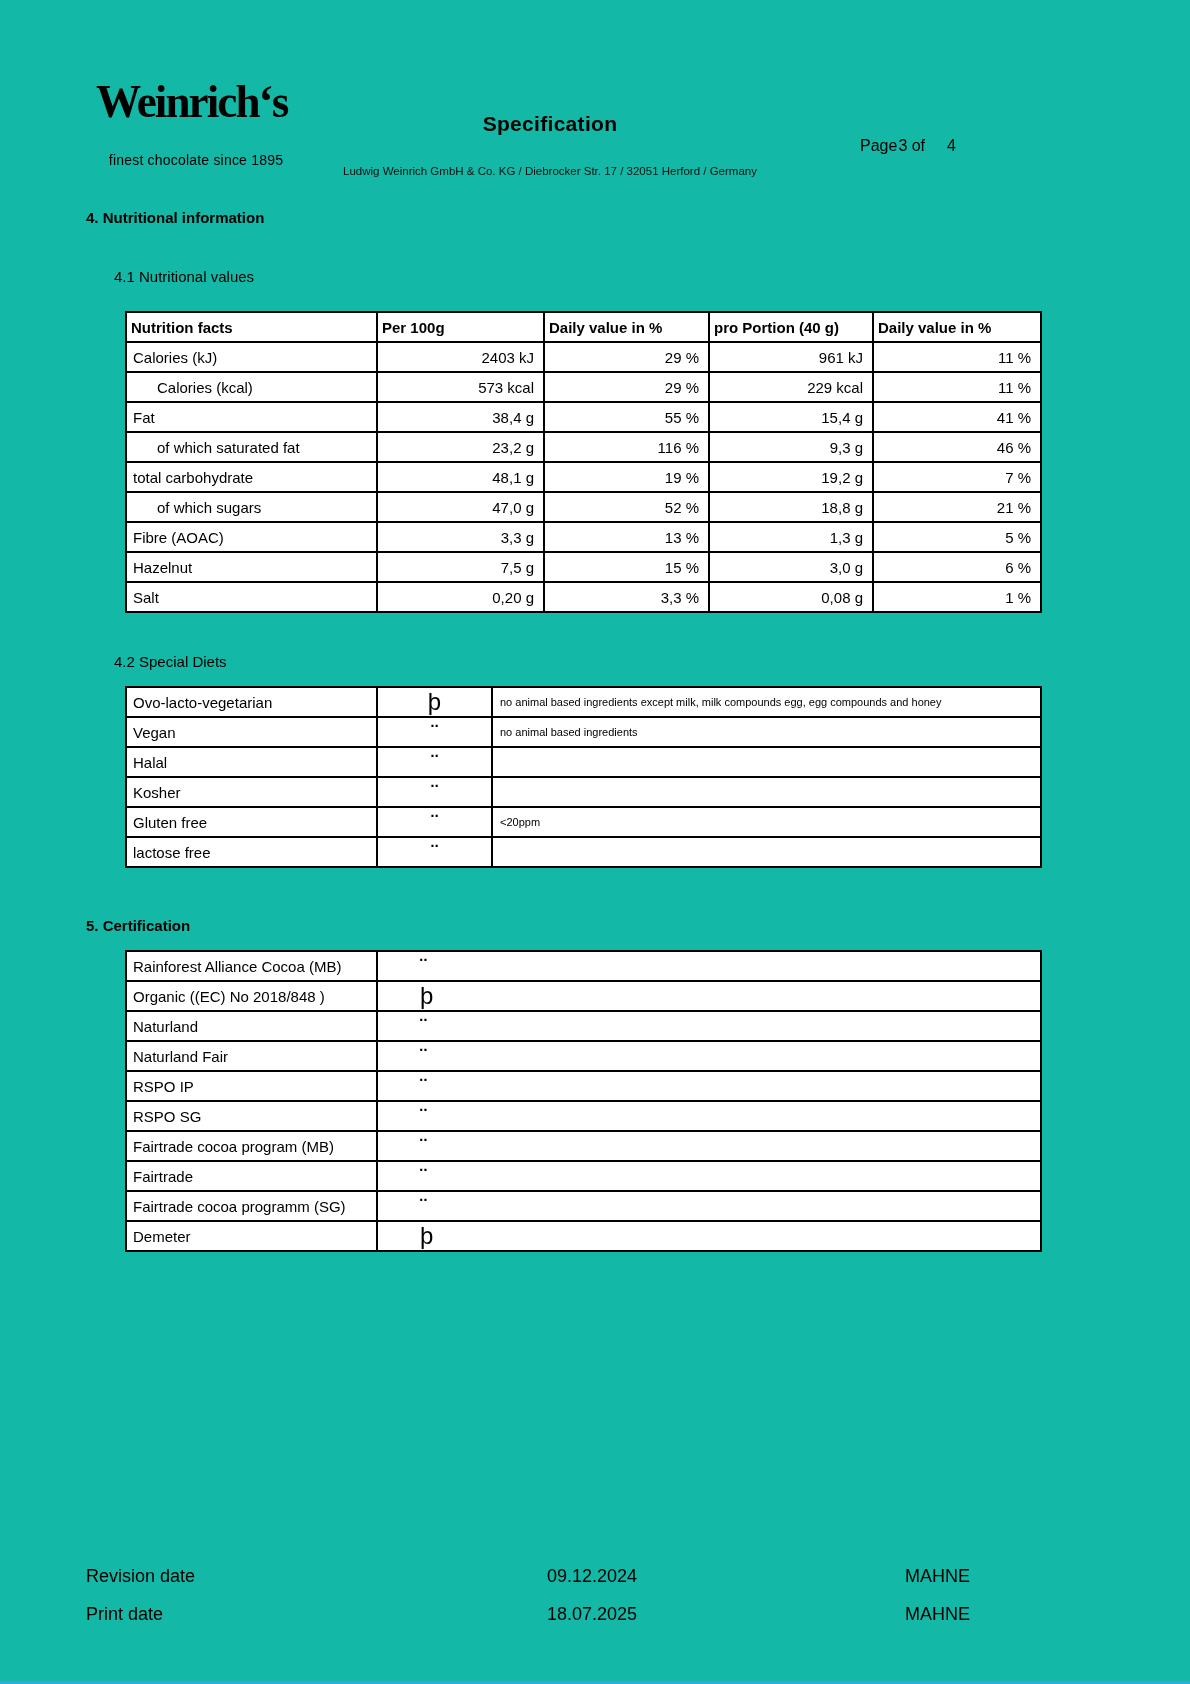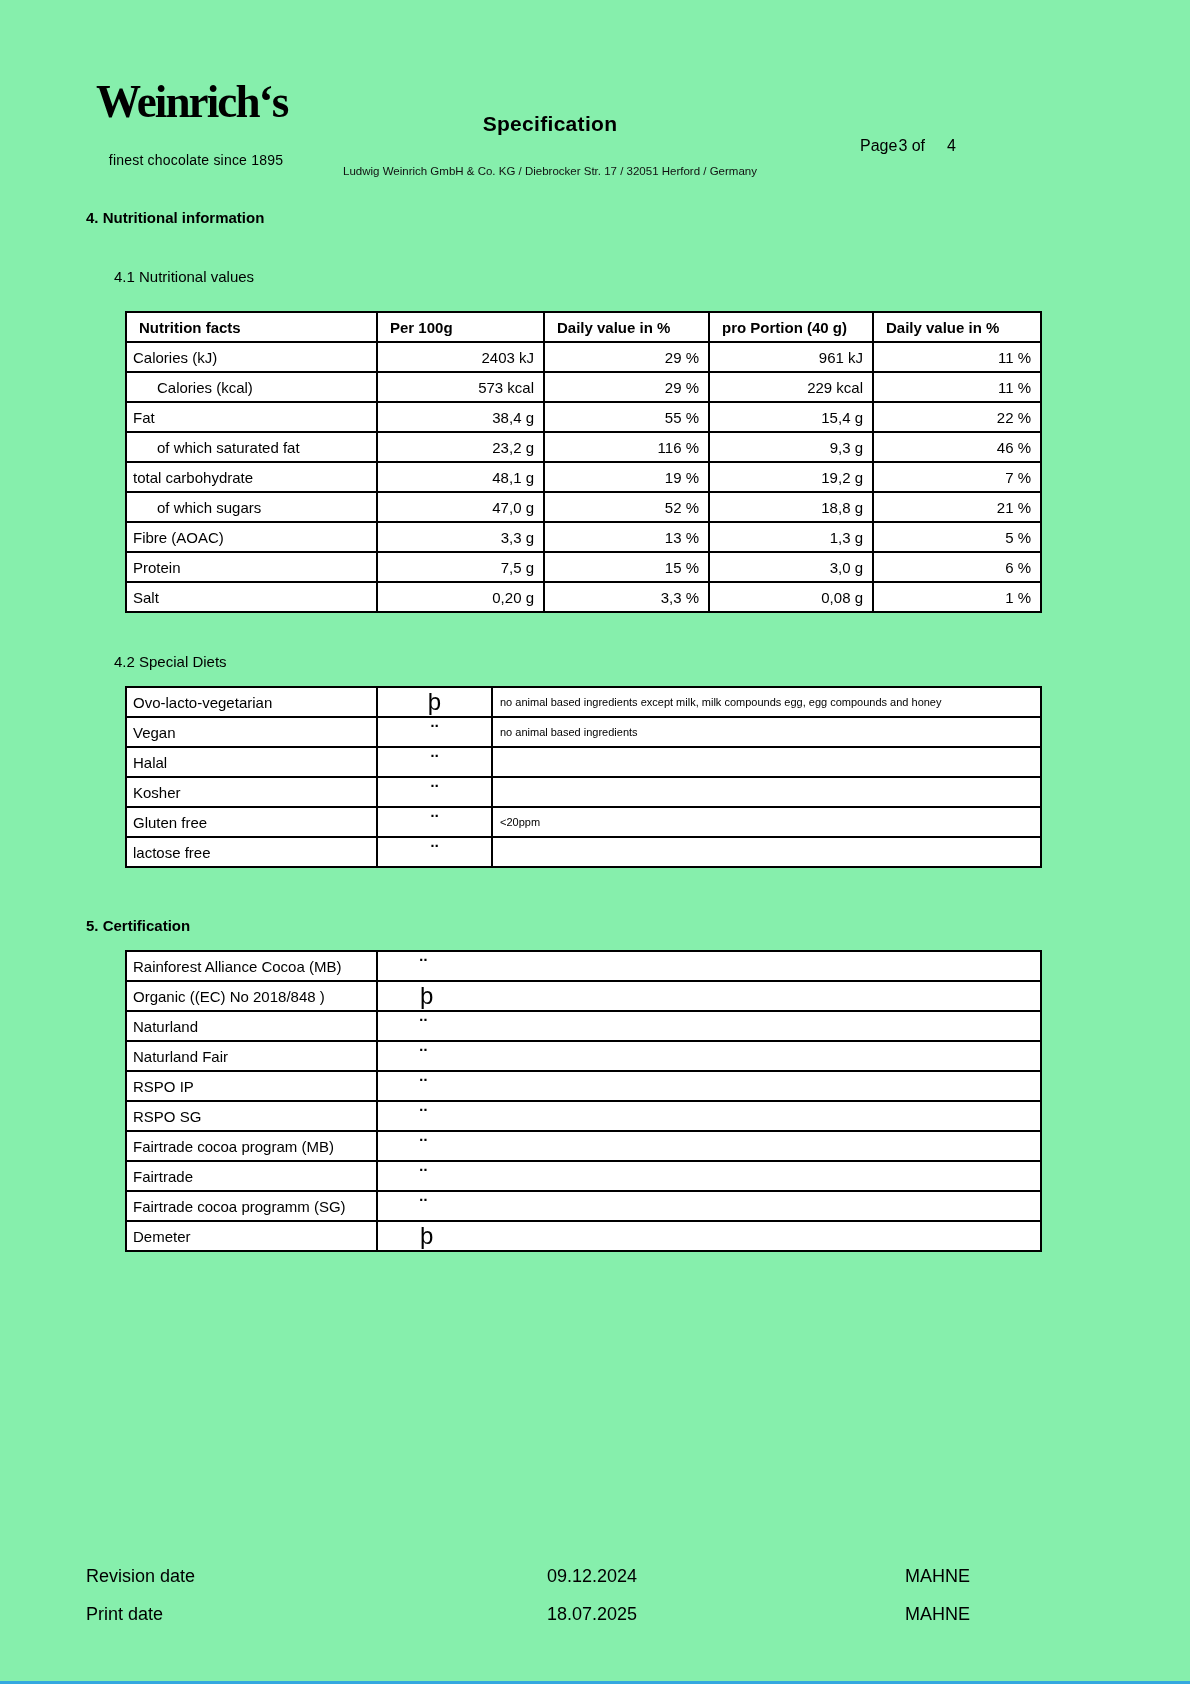--- a/index.html
+++ b/index.html
@@ -1,19 +1,19 @@
 <!DOCTYPE html>
 <html><head>
 <meta charset="utf-8">
 <style>
   * { margin:0; padding:0; box-sizing:border-box; }
   html,body { background:#e8e8e8; }
   body { font-family:"Liberation Sans", sans-serif; color:#000; }
   .page {
-    position:relative; width:1190px; height:1684px; background:#86efac;
+    position:relative; width:1190px; height:1684px; background:#14b8a6;
     margin:0 auto; overflow:hidden;
   }
 
   
   .logo { position:absolute; left:88px; top:74px; width:216px; text-align:center; }
   .logo .brand {
     font-family:"Liberation Serif", serif; font-weight:bold; font-size:47px;
     letter-spacing:-2px; transform:scaleX(.96); transform-origin:left;
     white-space:nowrap;
   }
@@ -34,21 +34,21 @@
   .h-main { position:absolute; font-size:15px; font-weight:bold; }
   .h-sub  { position:absolute; font-size:15px; font-weight:normal; }
   #h-sec4 { left:86px;  top:209px; }
   #h-41   { left:114px; top:268px; }
   #h-42   { left:114px; top:653px; }
   #h-sec5 { left:86px;  top:917px; }
 
   
   table { border-collapse:collapse; table-layout:fixed; position:absolute; left:125px; width:915px; background:#fff; }
   th, td { border:2px solid #000; height:30px; vertical-align:middle; overflow:hidden; white-space:nowrap; }
-  th { font-size:15px; font-weight:bold; text-align:left; padding:0 12px; }
+  th { font-size:15px; font-weight:bold; text-align:left; padding:0 4px; }
   td { font-size:15px; padding:0 6px; }
   #nutrition-table { top:311px; }
   #nutrition-table td.num { text-align:right; padding-right:9px; }
   #nutrition-table td.label.indent { padding-left:30px; }
 
   #diets-table { top:686px; }
   #cert-table  { top:950px; }
   td.mark { text-align:center; padding:0; }
   #cert-table td.mark { text-align:left; padding-left:42px; }
   .mark-checked   { font-size:24px; font-weight:normal; }
@@ -117,21 +117,21 @@
           <td class="num">29 %</td>
           <td class="num">229 kcal</td>
           <td class="num">11 %</td>
         </tr>
 
         <tr>
           <td class="label">Fat</td>
           <td class="num">38,4 g</td>
           <td class="num">55 %</td>
           <td class="num">15,4 g</td>
-          <td class="num">22 %</td>
+          <td class="num">41 %</td>
         </tr>
 
         <tr>
           <td class="label indent">of which saturated fat</td>
           <td class="num">23,2 g</td>
           <td class="num">116 %</td>
           <td class="num">9,3 g</td>
           <td class="num">46 %</td>
         </tr>
 
@@ -153,21 +153,21 @@
 
         <tr>
           <td class="label">Fibre (AOAC)</td>
           <td class="num">3,3 g</td>
           <td class="num">13 %</td>
           <td class="num">1,3 g</td>
           <td class="num">5 %</td>
         </tr>
 
         <tr>
-          <td class="label">Protein</td>
+          <td class="label">Hazelnut</td>
           <td class="num">7,5 g</td>
           <td class="num">15 %</td>
           <td class="num">3,0 g</td>
           <td class="num">6 %</td>
         </tr>
 
         <tr>
           <td class="label">Salt</td>
           <td class="num">0,20 g</td>
           <td class="num">3,3 %</td>

